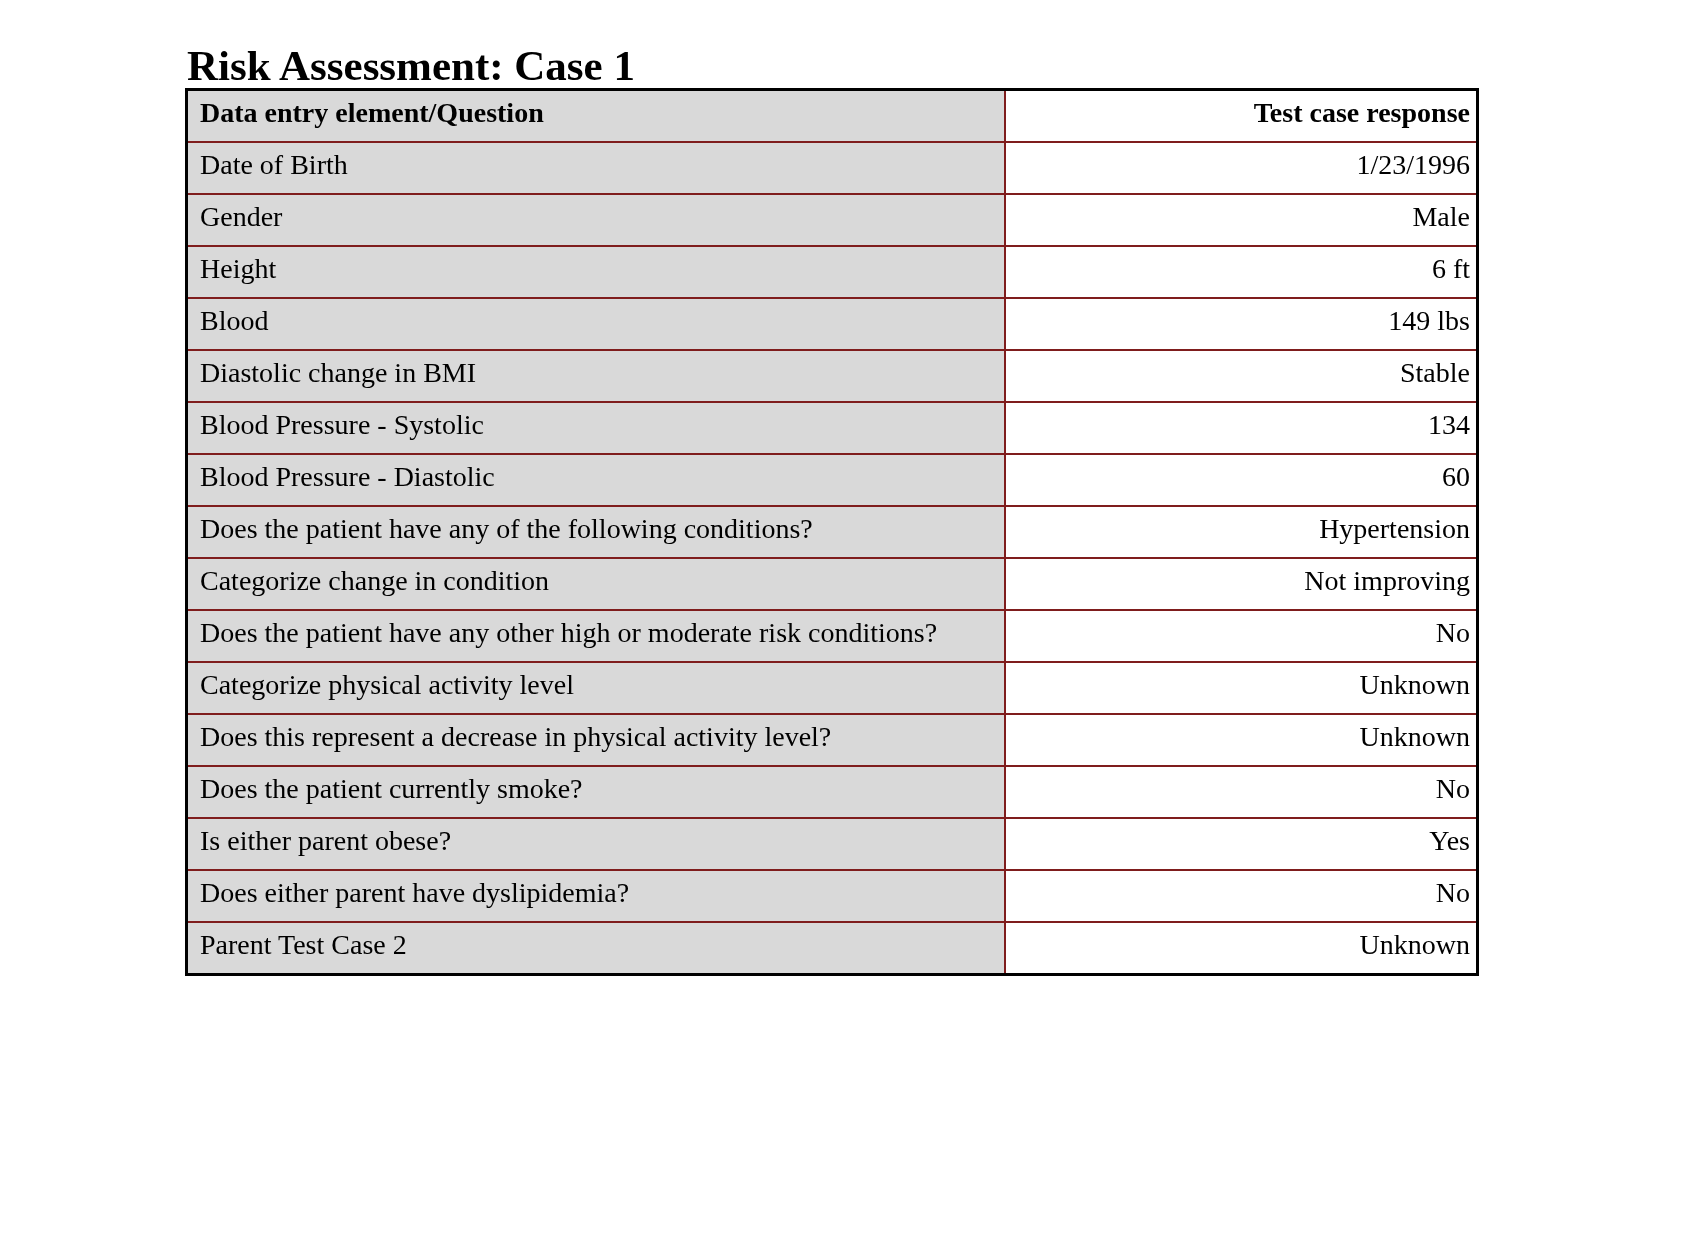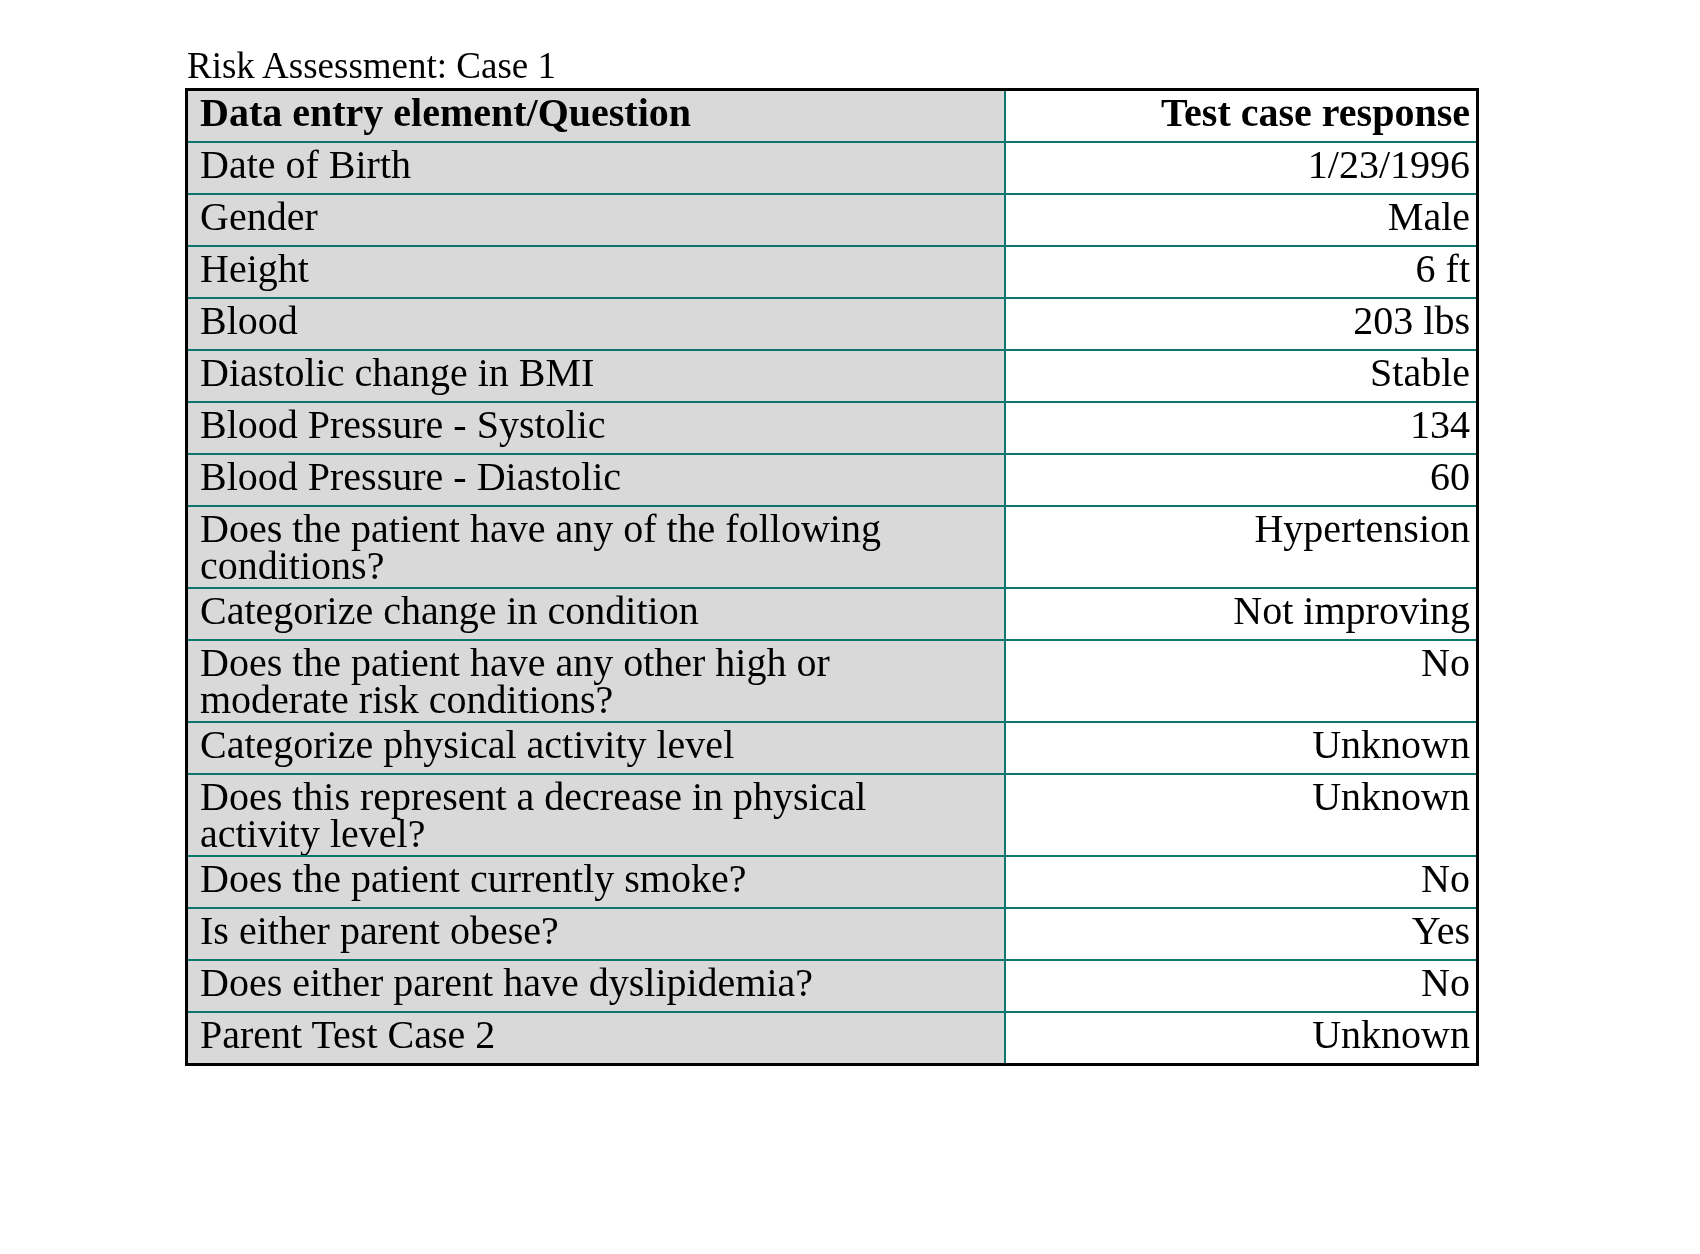--- a/index.html
+++ b/index.html
@@ -15,38 +15,38 @@
     height: 1254px;
     background: #ffffff;
     overflow: hidden;
   }
   .content {
     position: absolute;
     left: 185px;
     top: 48px;
   }
   .doc-title {
-    font-size: 37px;
-    font-weight: normal;
+    font-size: 43px;
+    font-weight: bold;
     line-height: 36px;
     margin: 0 0 4px 2px;
     white-space: nowrap;
   }
   table.risk-table {
     border-collapse: collapse;
     table-layout: fixed;
     width: 1291px;
     border: 3px solid #000000;
   }
   col.q-col { width: 818px; }
   col.r-col { width: 473px; }
   th, td {
-    border: 2px solid #0f766e;
+    border: 2px solid #7f1d1d;
     vertical-align: top;
-    font-size: 40px;
+    font-size: 28px;
     line-height: 37px;
     height: 44px;
     overflow: hidden;
   }
   th { font-weight: bold; }
   .q-cell {
     background: var(--cell-gray, #d9d9d9);
     text-align: left;
     padding: 3px 22px 3px 12px;
   }
@@ -86,21 +86,21 @@
     <td class="r-cell">Male</td>
   </tr>
 
   <tr>
     <td class="q-cell">Height</td>
     <td class="r-cell">6 ft</td>
   </tr>
 
   <tr>
     <td class="q-cell">Blood</td>
-    <td class="r-cell">203 lbs</td>
+    <td class="r-cell">149 lbs</td>
   </tr>
 
   <tr>
     <td class="q-cell">Diastolic change in BMI</td>
     <td class="r-cell">Stable</td>
   </tr>
 
   <tr>
     <td class="q-cell">Blood Pressure - Systolic</td>
     <td class="r-cell">134</td>

